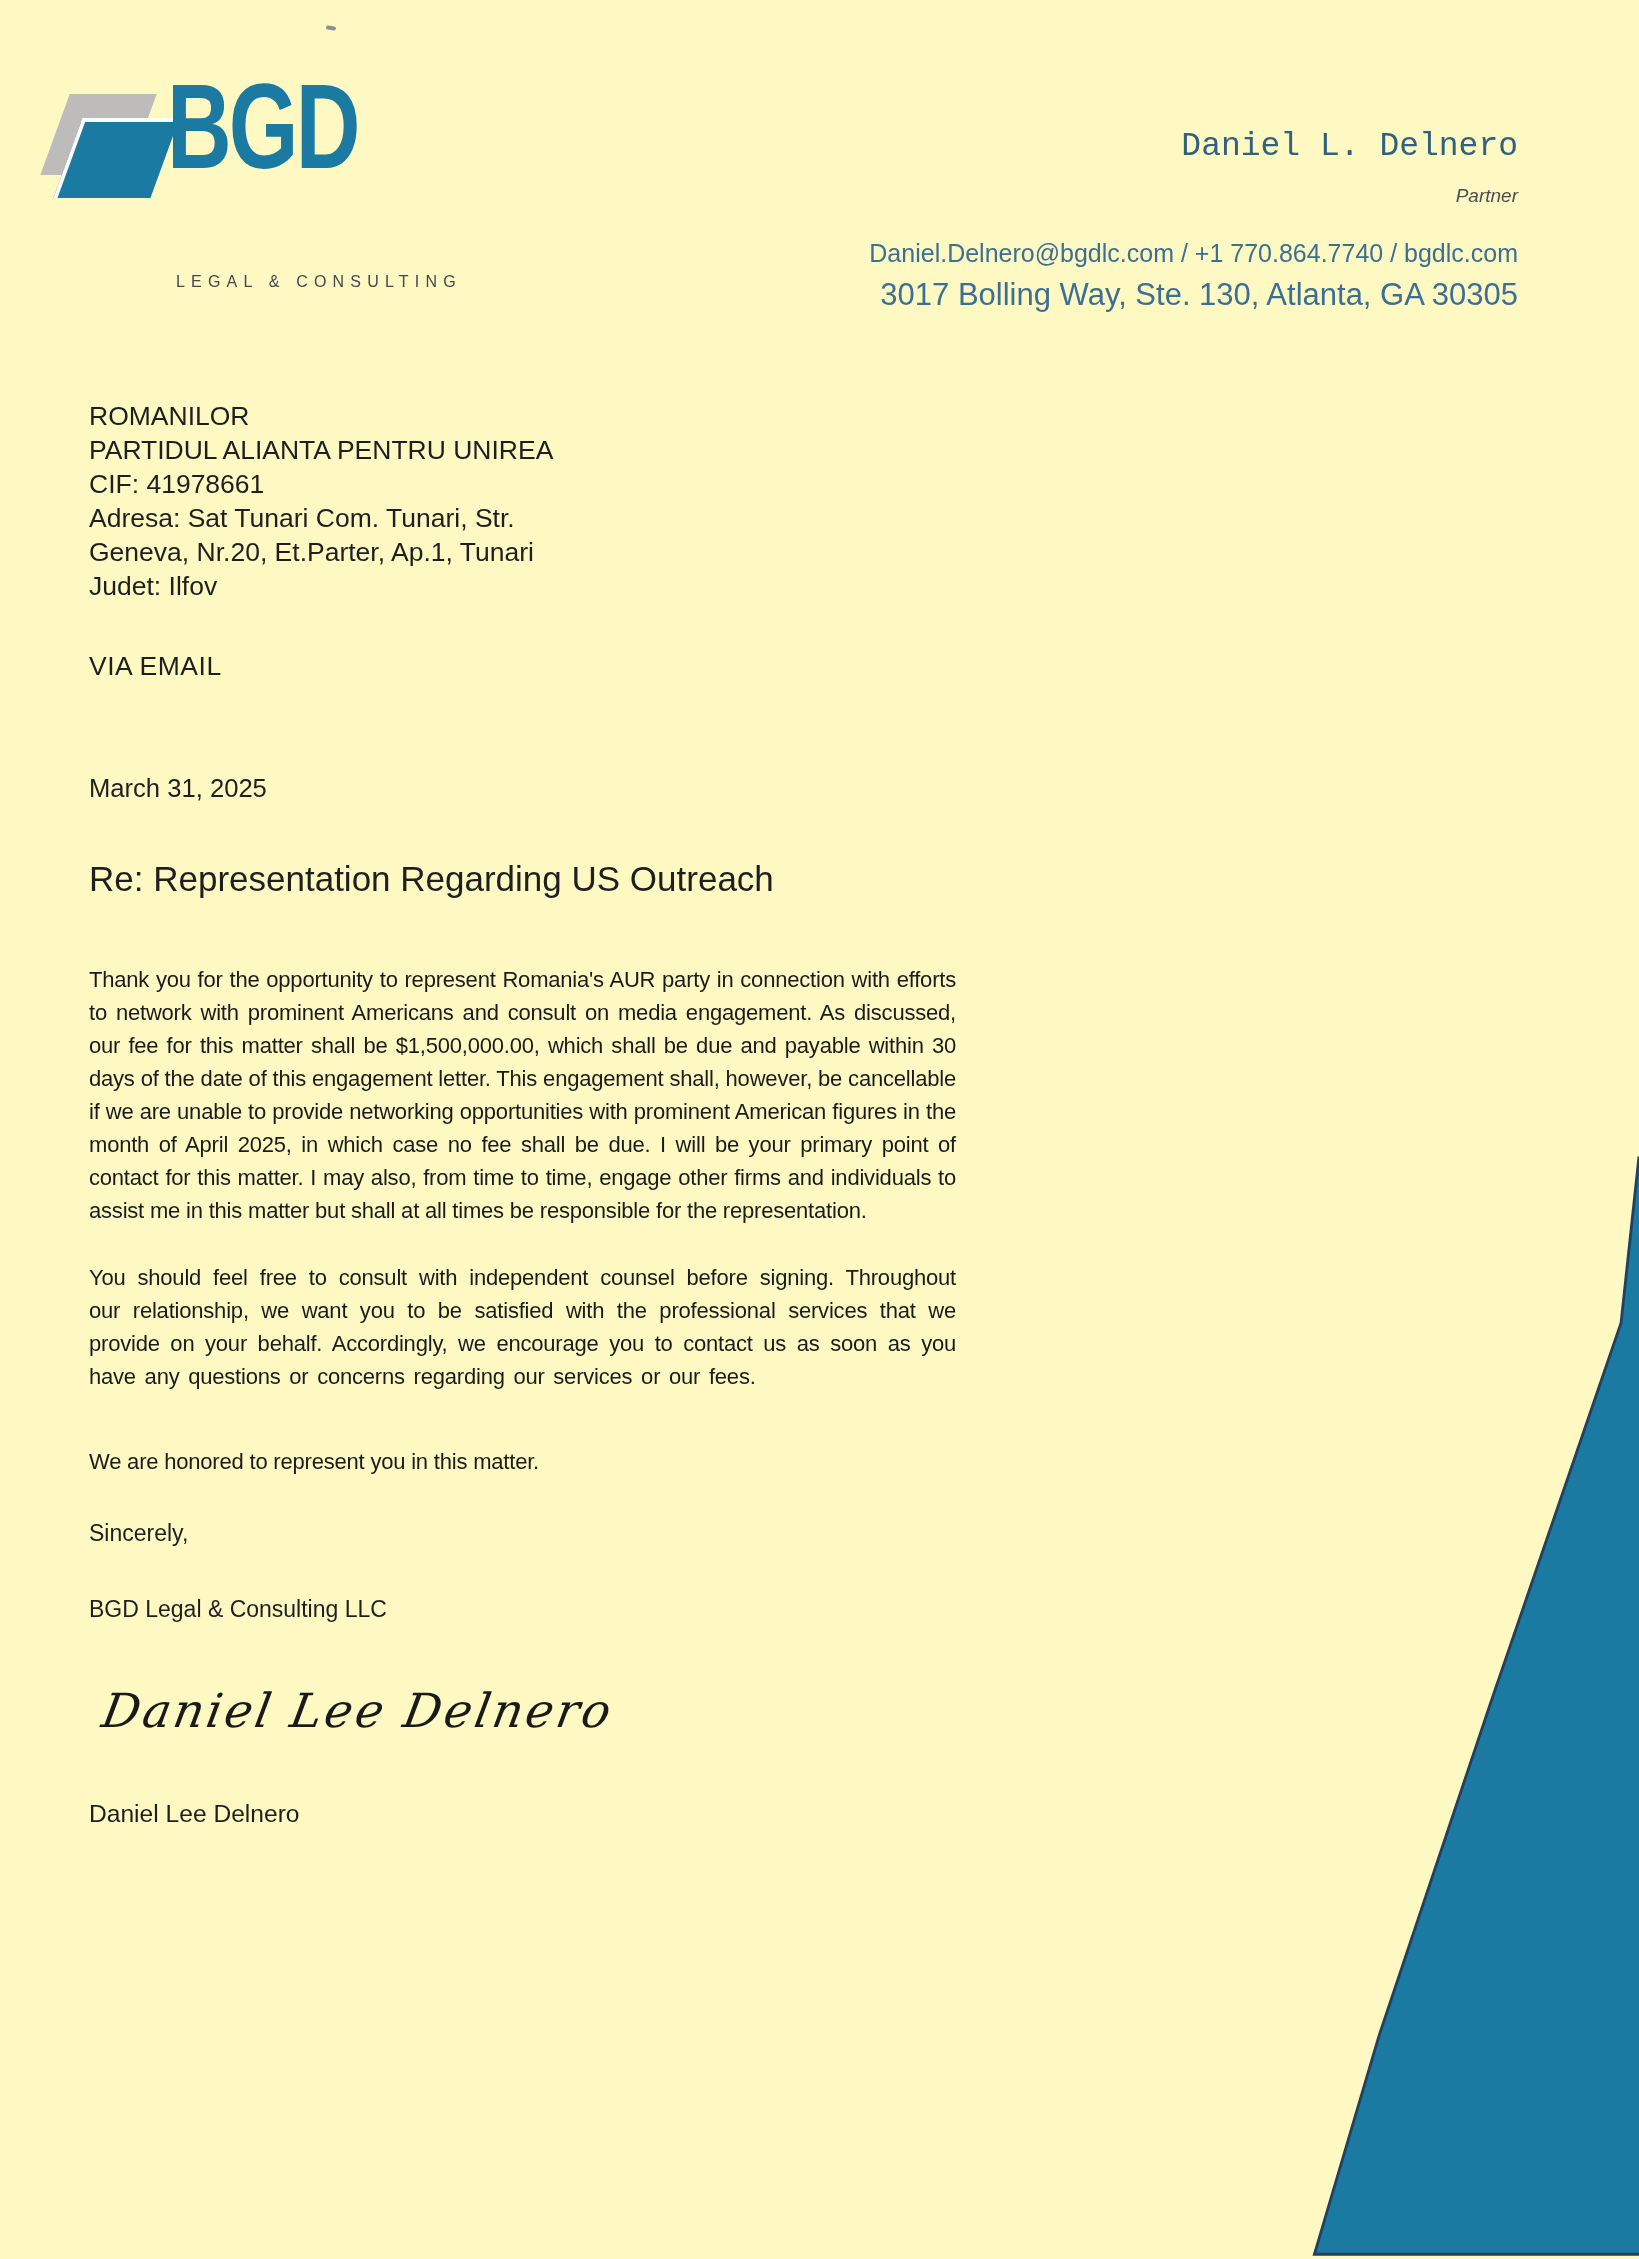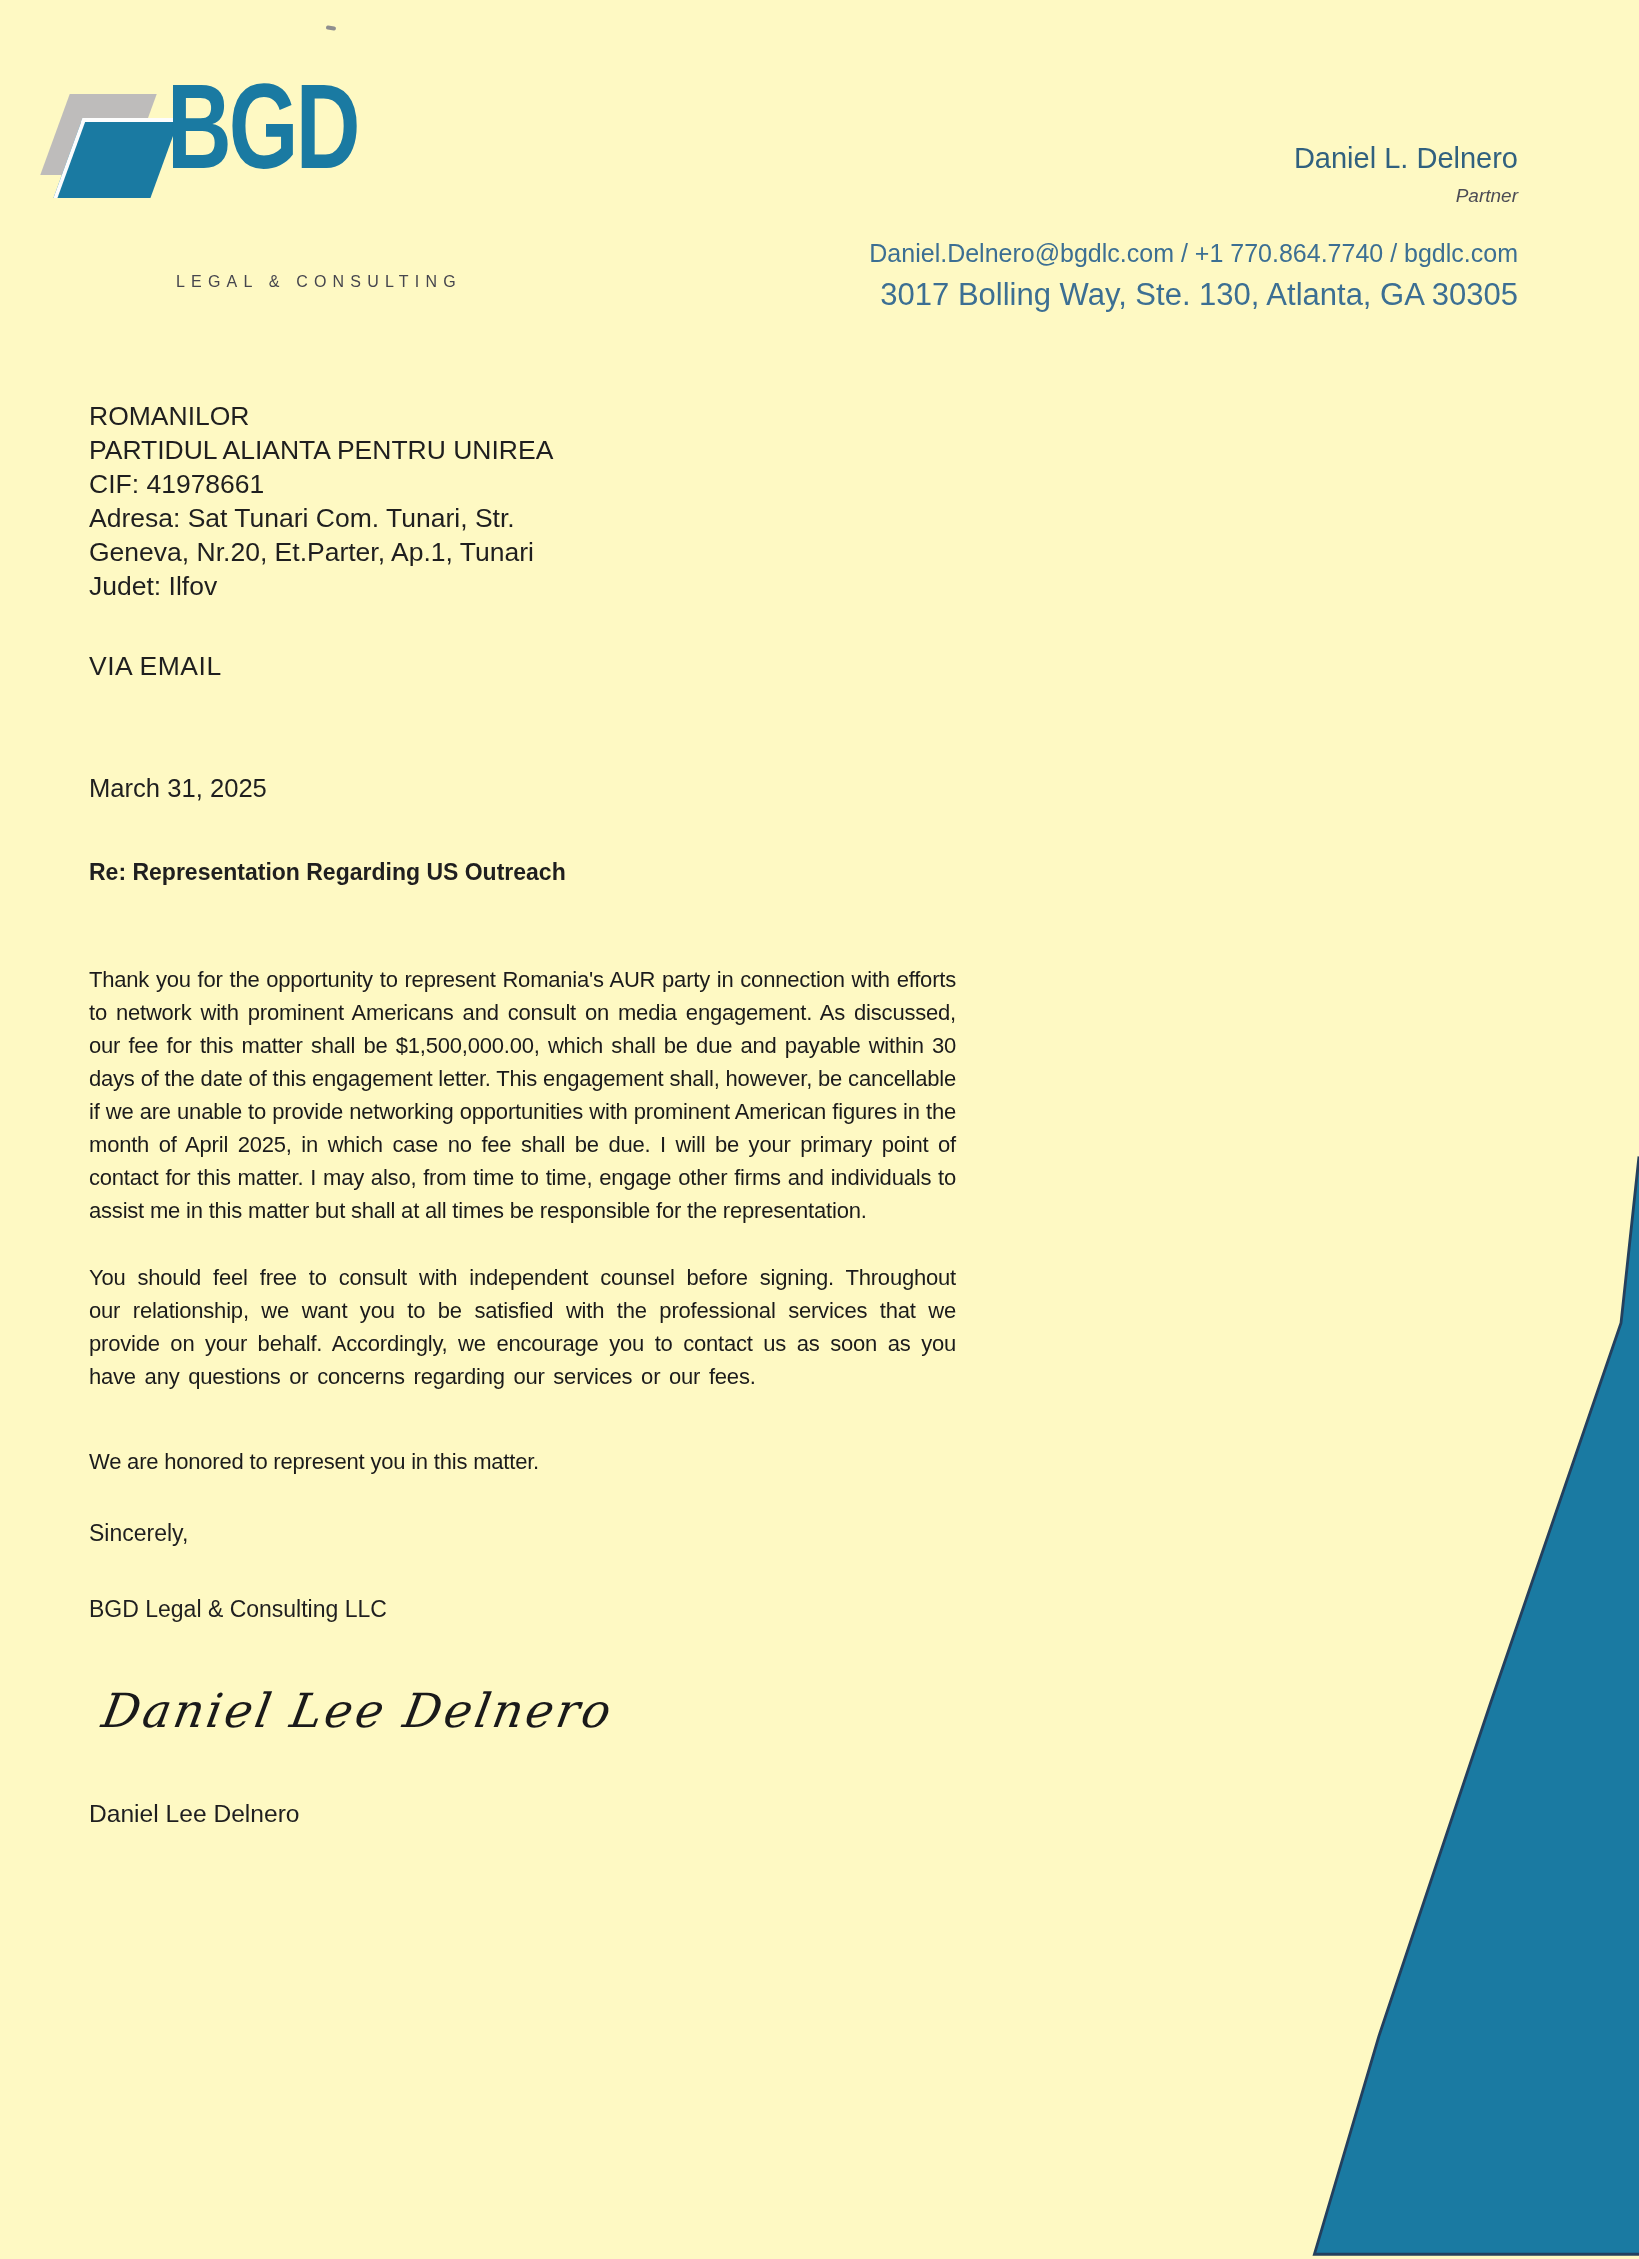--- a/index.html
+++ b/index.html
@@ -29,29 +29,29 @@
     font-size:121px;font-weight:bold;line-height:1;
     letter-spacing:-3.8px;color:#1a7aa2;
     transform:scaleX(0.74);transform-origin:left top;
   }
   .logo-tagline{
     position:absolute;left:176px;top:273px;
     font-size:16px;letter-spacing:6.2px;color:#46464e;
   }
   
   .hdr{position:absolute;right:121px;text-align:right;}
-  .hdr-name{top:142px;font-size:29px;color:#31617f;}
+  .hdr-name{top:128px;font-size:33px;color:#31617f;font-family:Liberation Mono, monospace;}
   .hdr-title{top:185px;font-size:19px;font-style:italic;color:#4d4d55;}
   .hdr-c1{top:239px;font-size:25px;color:#3c6f93;}
   .hdr-c2{top:277px;font-size:31px;color:#3c6f93;}
   
   .recipient{position:absolute;left:89px;top:399px;font-size:26.5px;line-height:34px;}
   .via{position:absolute;left:89px;top:651px;font-size:26.5px;letter-spacing:0.5px;}
   .date{position:absolute;left:89px;top:774px;font-size:25.6px;}
-  .subject{position:absolute;left:89px;top:859px;font-size:23px;font-weight:bold;}
+  .subject{position:absolute;left:89px;top:859px;font-size:35px;font-weight:normal;}
   
   .para{
     position:absolute;left:89px;width:867px;
     font-size:22px;line-height:33px;letter-spacing:-0.2px;
     text-align:justify;color:#1b1b1b;
   }
   .p1{top:931px;margin-top:32px;}
   .p2{top:1261px;word-spacing:2.8px;}
   .p3{top:1445px;text-align:left;width:auto;}
   .sincerely{position:absolute;left:89px;top:1520px;font-size:23px;}

